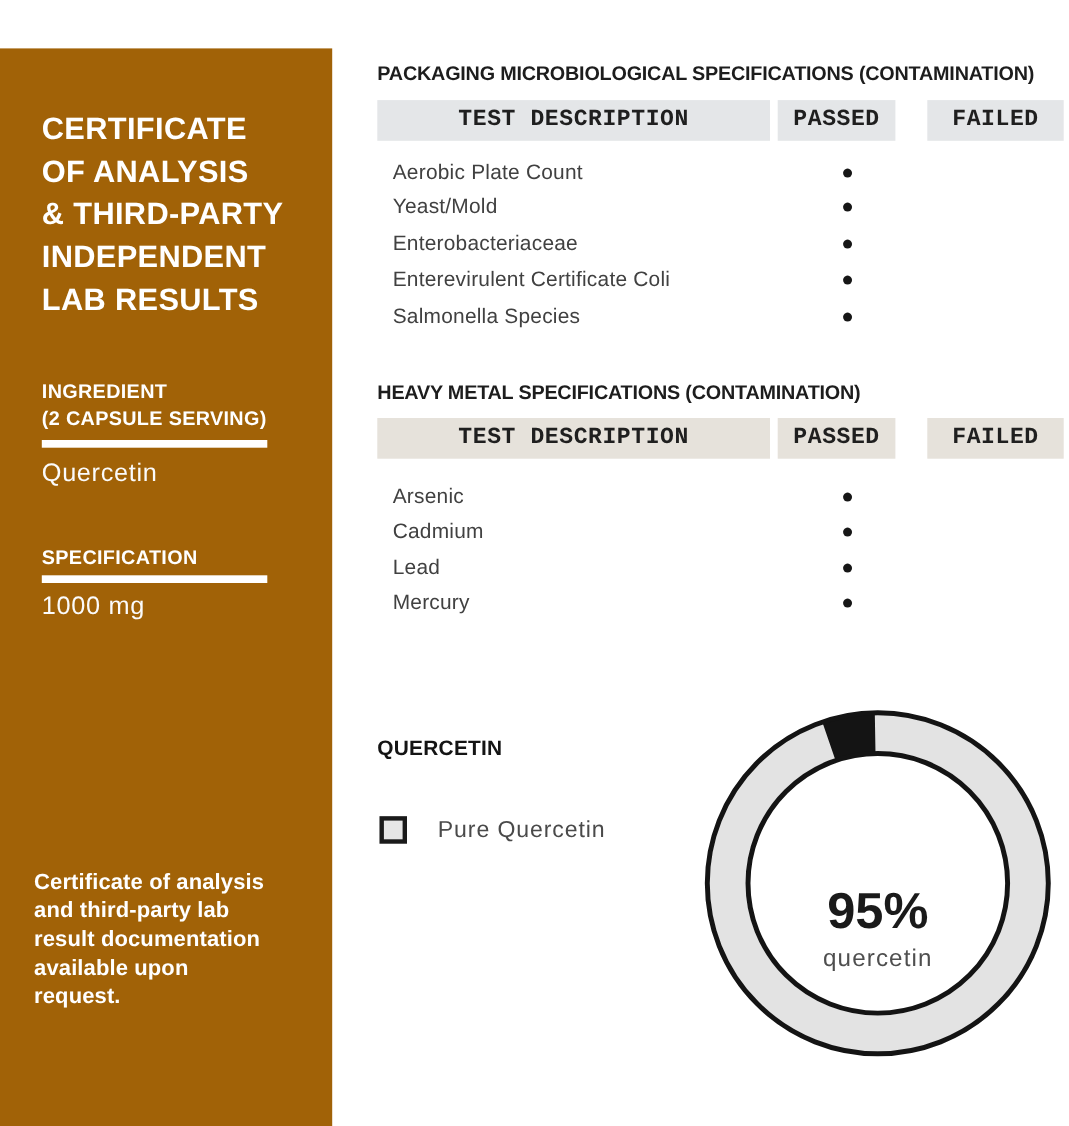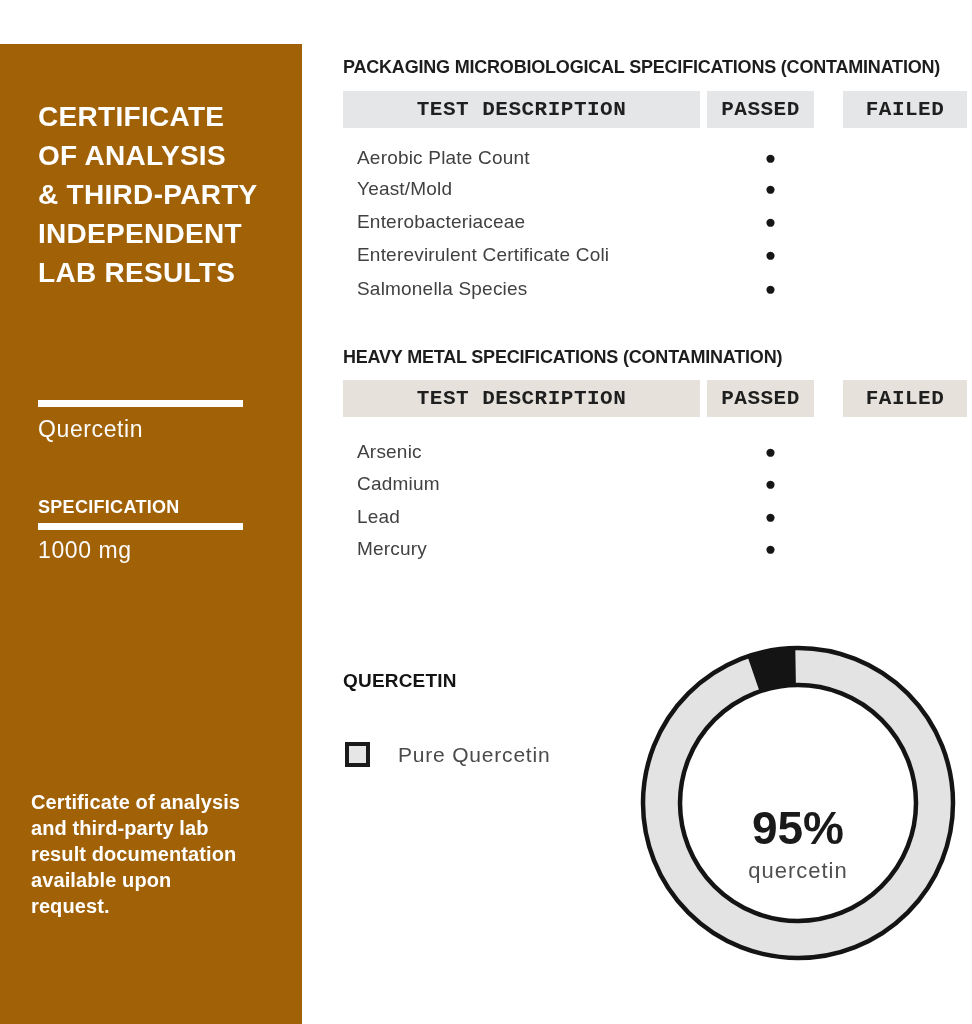--- a/index.html
+++ b/index.html
@@ -68,20 +68,24 @@
 
 <aside class="sidebar">
   <h1 class="sb-title">
     <span>CERTIFICATE</span>
     <span>OF ANALYSIS</span>
     <span>&amp; THIRD-PARTY</span>
     <span>INDEPENDENT</span>
     <span>LAB RESULTS</span>
   </h1>
 
+  <div class="sb-label" id="ingredient-label">
+    <span>INGREDIENT</span>
+    <span>(2 CAPSULE SERVING)</span>
+  </div>
   <div class="sb-bar" id="bar-ingredient"></div>
   <div class="sb-value" id="ingredient-value">Quercetin</div>
 
   <div class="sb-label" id="specification-label">SPECIFICATION</div>
   <div class="sb-bar" id="bar-specification"></div>
   <div class="sb-value" id="specification-value">1000 mg</div>
 
   <p class="sb-foot">
     <span>Certificate of analysis</span>
     <span>and third-party lab</span>

